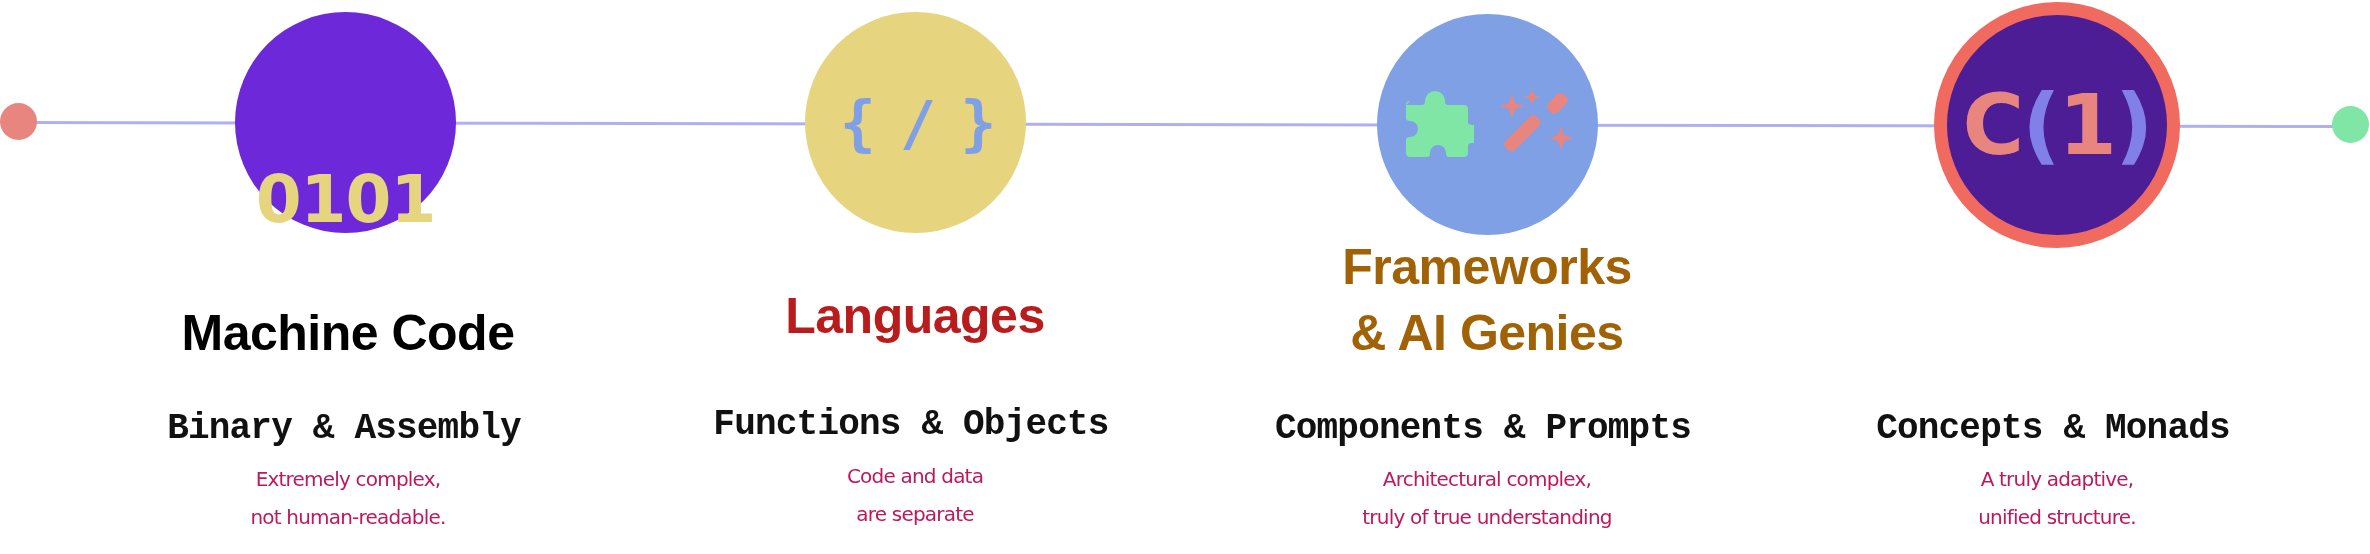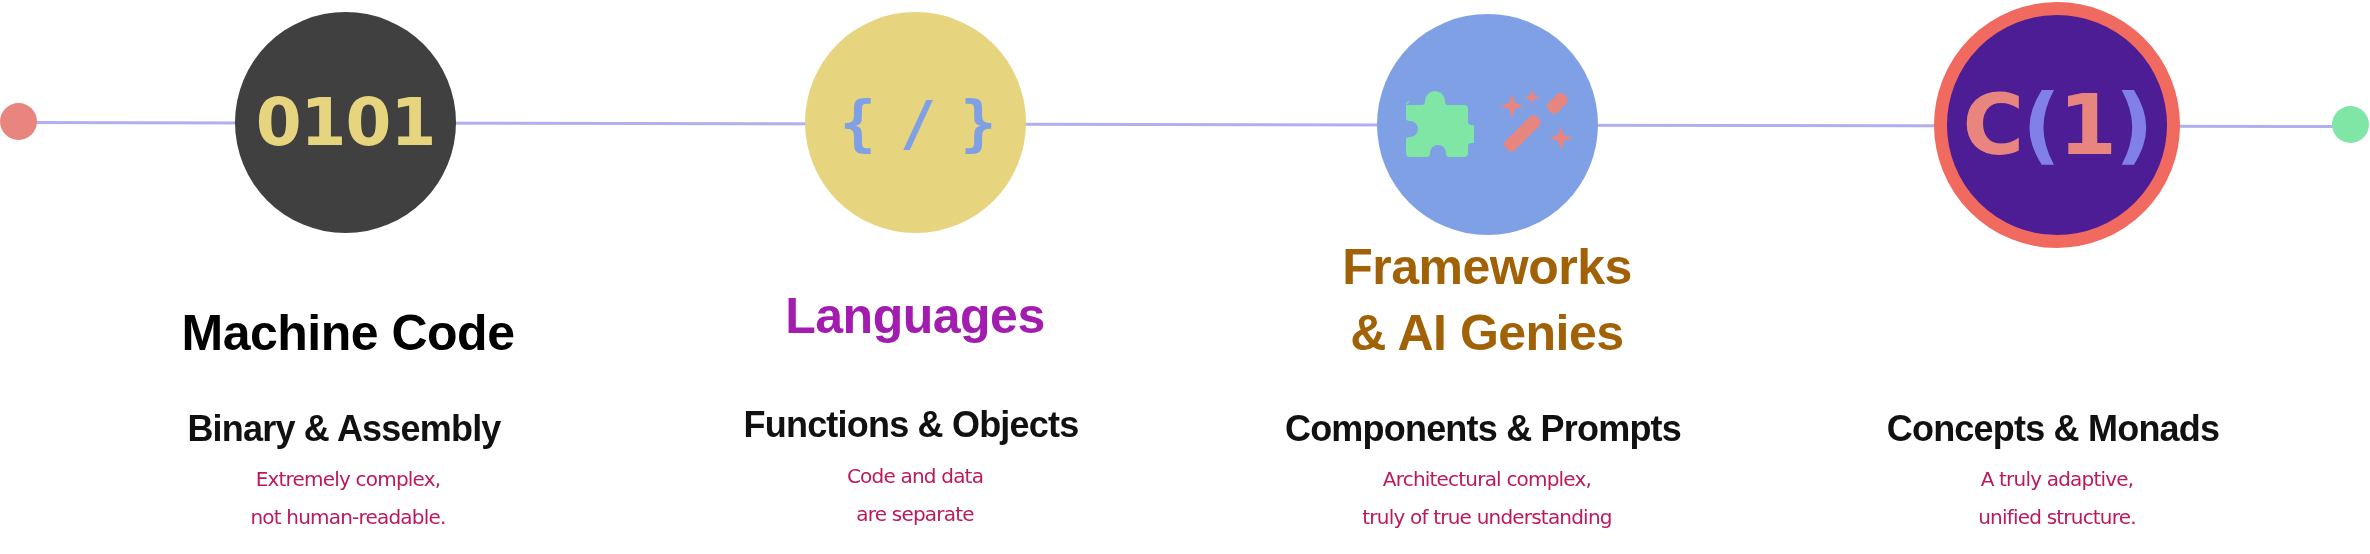--- a/index.html
+++ b/index.html
@@ -9,49 +9,49 @@
                      background: #b0b0f0; transform-origin: 0 50%; transform: rotate(0.1deg); }
     .end-dot { position: absolute; width: 37px; height: 37px; border-radius: 50%; }
     .stage { position: absolute; top: 0; width: 560px; height: 554px; margin-left: -280px; }
     .circle { position: absolute; left: 50%; top: 12px; width: 221px; height: 221px; margin-left: -110.5px;
               border-radius: 50%; display: flex; align-items: center; justify-content: center; box-sizing: border-box; }
     .circle.ring { top: 2px; width: 246px; height: 246px; margin-left: -123px; border: 13px solid #f06a60; }
     .glyph-text { font-weight: 700; font-family: "DejaVu Sans", sans-serif; letter-spacing: -1px; line-height: 1; }
     .title { position: absolute; left: 0; right: 0; text-align: center; font-weight: 700; font-size: 50px;
              line-height: 66px; letter-spacing: -0.5px; }
     .subtitle { position: absolute; left: 0; right: 8px; top: 404px; text-align: center; font-size: 36px;
-                font-weight: 600; color: #111111; line-height: 46px; font-family: Liberation Sans, sans-serif; letter-spacing: -0.8px; }
+                font-weight: 600; color: #111111; line-height: 46px; font-family: Liberation Mono, monospace; letter-spacing: -0.8px; }
     .desc { position: absolute; left: 0; right: 0; top: 460px; text-align: center; font-size: 20px;
             color: #be185d; line-height: 38px; font-family: "DejaVu Sans", sans-serif; letter-spacing: -0.8px; }
     .desc span { display: block; }
   </style>
 </head>
 <body>
 
 <div class="timeline-line"></div>
 <div class="end-dot" style="left:0; top:103px; background:#e8857f;"></div>
 <div class="end-dot" style="left:2332px; top:106px; background:#80e6a6;"></div>
 
 <div class="stage" style="left:348px;">
-  <div class="circle" style="background:#404040; margin-left:-113px;">
+  <div class="circle" style="background:#6d28d9; margin-left:-113px;align-items:flex-end;">
     <span class="glyph-text" style="color:#e6d47e; font-size:66px;">0101</span>
   </div>
   <div class="title" style="color:#000000; top:300px;">Machine Code</div>
   <div class="subtitle" style="top:406px;">Binary &amp; Assembly</div>
   <div class="desc">
     <span>Extremely complex,</span>
     <span>not human-readable.</span>
   </div>
 </div>
 
 <div class="stage" style="left:915px;">
   <div class="circle" style="background:#e6d47e;">
     <span class="glyph-text" style="color:#80a0e6; font-size:60px; font-family:'DejaVu Sans Mono', monospace; letter-spacing:-6px;">{ / }</span>
   </div>
-  <div class="title" style="color:#a21caf; top:283px;">Languages</div>
+  <div class="title" style="color:#b91c1c; top:283px;">Languages</div>
   <div class="subtitle" style="top:402px;">Functions &amp; Objects</div>
   <div class="desc" style="top:457px;">
     <span>Code and data</span>
     <span>are separate</span>
   </div>
 </div>
 
 <div class="stage" style="left:1487px;">
   <div class="circle" style="background:#80a0e6; top:14px;">
     <div style="display:flex; align-items:center; gap:22px; margin-top:-4px;">

